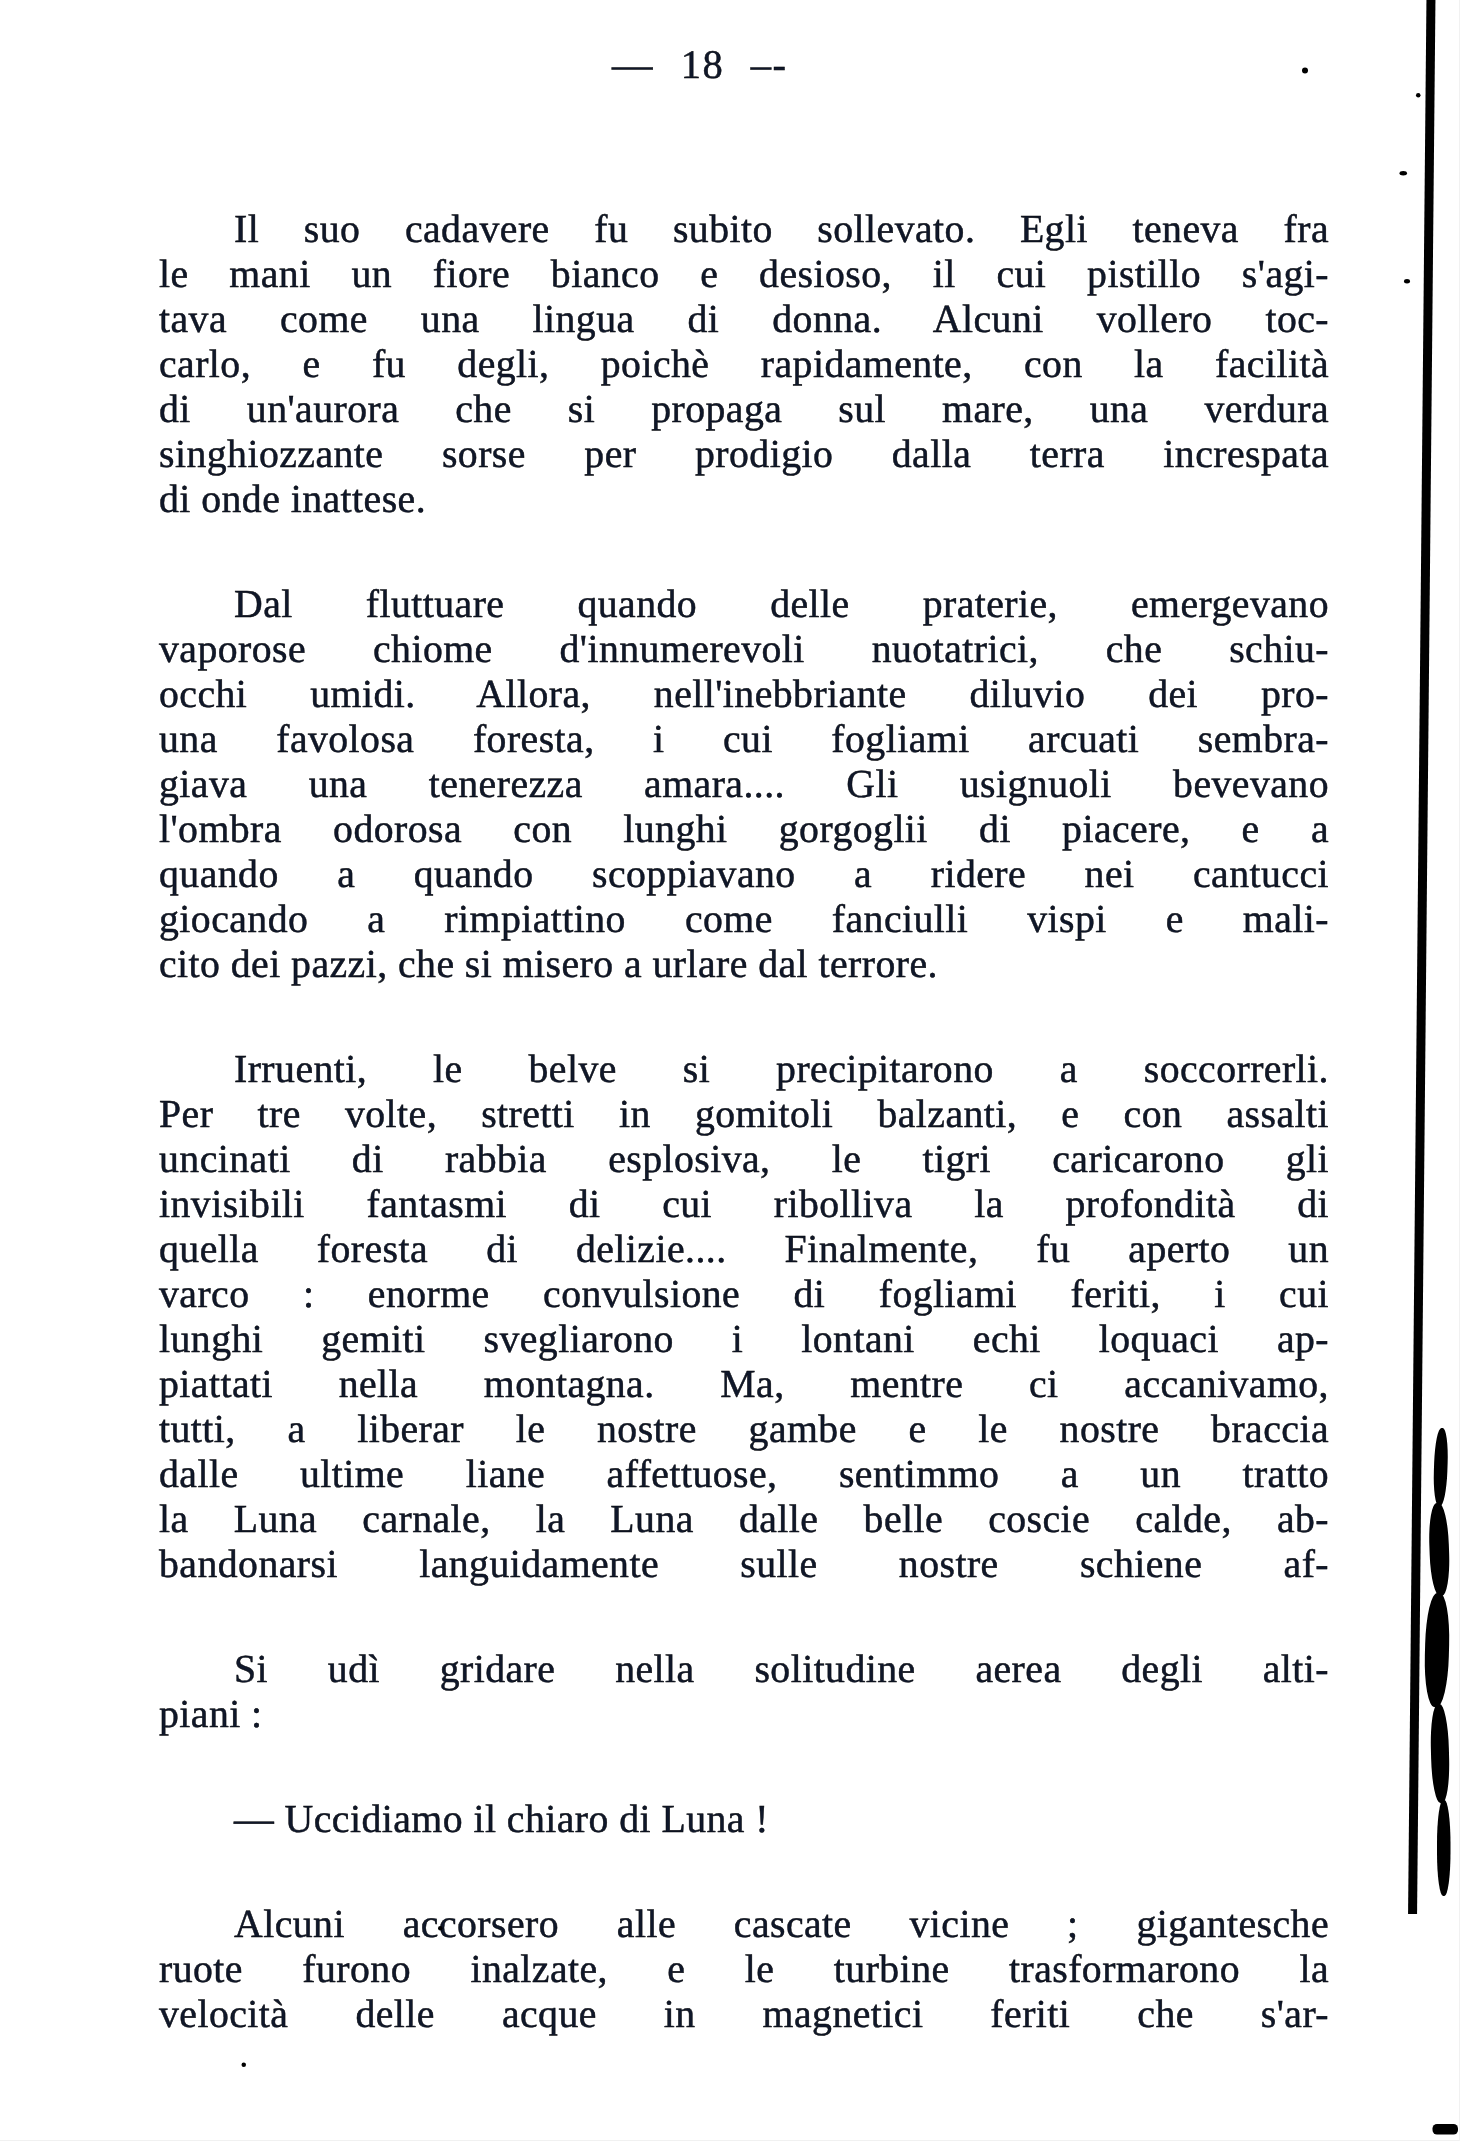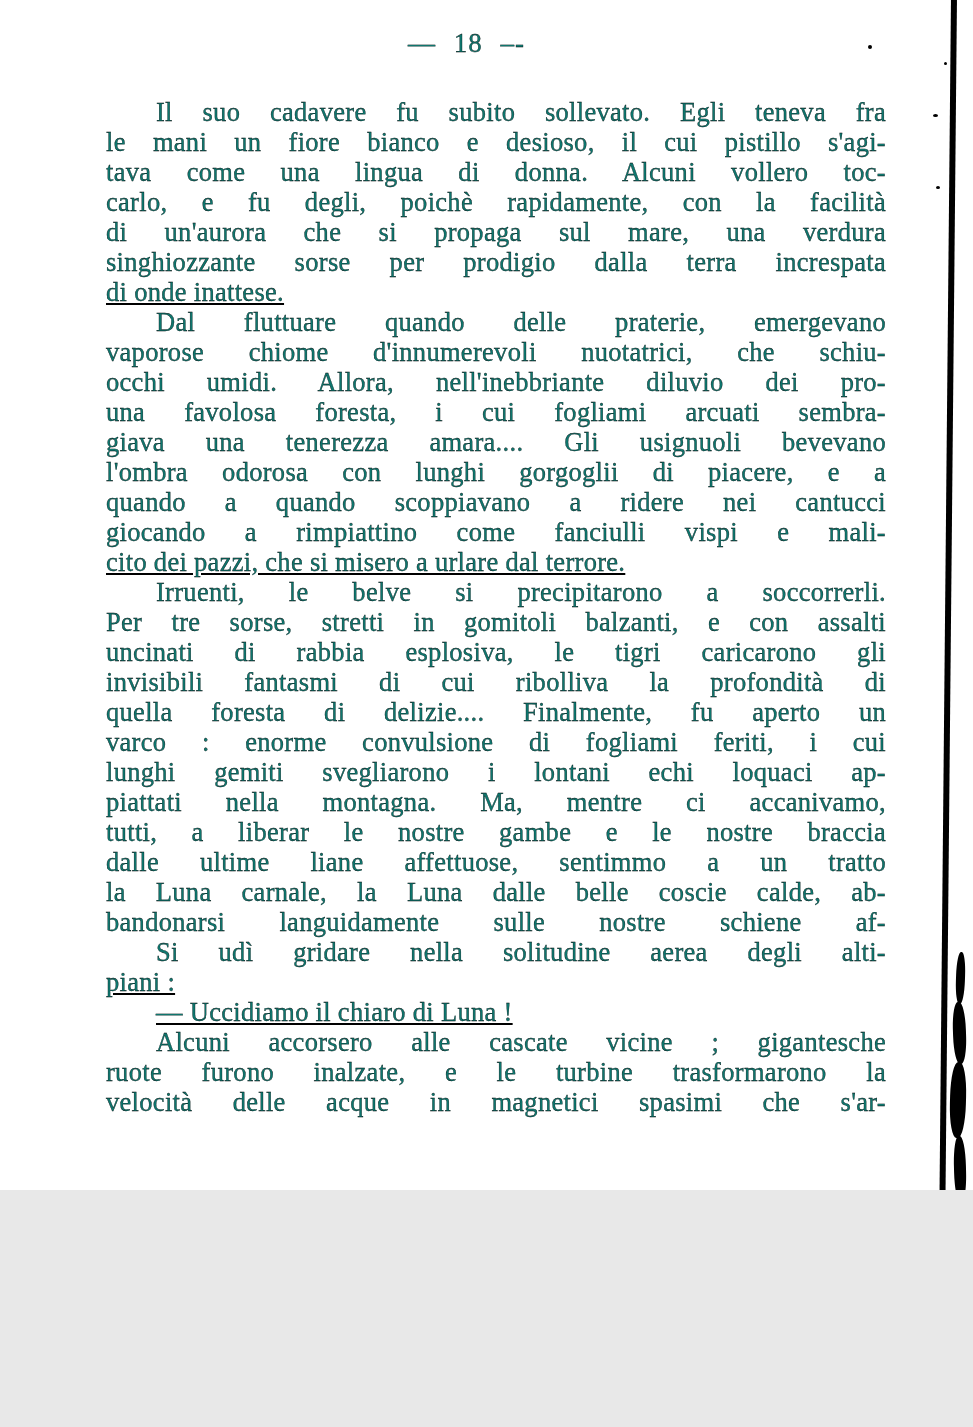--- a/index.html
+++ b/index.html
@@ -1,22 +1,22 @@
 <!DOCTYPE html>
 <html><head>
 <meta charset="utf-8">
 <style>
   html,body{margin:0;padding:0;background:#e8e8e8;}
   .page{
     position:relative;
-    width:973px;height:1190px;
+    width:973px;height:1427px;
     background:#ffffff;
     overflow:hidden;
     font-family:"Liberation Serif","DejaVu Serif",serif;
-    color:#0f766e;
+    color:#0f172a;
     -webkit-text-stroke:0.3px #000;
   }
   .page-number{
     position:absolute;
     top:30px;left:0;right:40px;
     text-align:center;
     font-size:27px;
     line-height:1;
     word-spacing:10px;
     letter-spacing:1px;
@@ -28,22 +28,22 @@
     font-size:26.5px;
     line-height:30px;
     letter-spacing:0.3px;
   }
   .line{
     height:30px;
     text-align:justify;
     text-align-last:justify;
     white-space:normal;
   }
-  .line.indent{ text-indent:50px; }
-  .line.last{ text-align-last:left;text-decoration:underline; }
+  .line.indent{ text-indent:50px;margin-top:40px; }
+  .line.last{ text-align-last:left; }
   
   .edge-line{
     position:absolute;left:951px;top:-4px;width:6px;height:1280px;
     background:#000;
     transform:rotate(0.55deg);transform-origin:top left;
   }
   .blotch{ position:absolute;background:#000;border-radius:45%; }
   .speck{ position:absolute;background:#000;border-radius:50%; }
 </style>
 </head>
@@ -64,37 +64,37 @@
       <div class="line indent">Dal fluttuare quando delle praterie, emergevano</div>
       <div class="line">vaporose chiome d'innumerevoli nuotatrici, che schiu-</div>
       <div class="line">occhi umidi. Allora, nell'inebbriante diluvio dei pro-</div>
       <div class="line">una favolosa foresta, i cui fogliami arcuati sembra-</div>
       <div class="line">giava una tenerezza amara.... Gli usignuoli bevevano</div>
       <div class="line">l'ombra odorosa con lunghi gorgoglii di piacere, e a</div>
       <div class="line">quando a quando scoppiavano a ridere nei cantucci</div>
       <div class="line">giocando a rimpiattino come fanciulli vispi e mali-</div>
       <div class="line last">cito dei pazzi, che si misero a urlare dal terrore.</div>
       <div class="line indent">Irruenti, le belve si precipitarono a soccorrerli.</div>
-      <div class="line">Per tre sorse, stretti in gomitoli balzanti, e con assalti</div>
+      <div class="line">Per tre volte, stretti in gomitoli balzanti, e con assalti</div>
       <div class="line">uncinati di rabbia esplosiva, le tigri caricarono gli</div>
       <div class="line">invisibili fantasmi di cui ribolliva la profondità di</div>
       <div class="line">quella foresta di delizie.... Finalmente, fu aperto un</div>
       <div class="line">varco : enorme convulsione di fogliami feriti, i cui</div>
       <div class="line">lunghi gemiti svegliarono i lontani echi loquaci ap-</div>
       <div class="line">piattati nella montagna. Ma, mentre ci accanivamo,</div>
       <div class="line">tutti, a liberar le nostre gambe e le nostre braccia</div>
       <div class="line">dalle ultime liane affettuose, sentimmo a un tratto</div>
       <div class="line">la Luna carnale, la Luna dalle belle coscie calde, ab-</div>
       <div class="line">bandonarsi languidamente sulle nostre schiene af-</div>
       <div class="line indent">Si udì gridare nella solitudine aerea degli alti-</div>
       <div class="line last">piani :</div>
       <div class="line indent last">— Uccidiamo il chiaro di Luna !</div>
       <div class="line indent">Alcuni accorsero alle cascate vicine ; gigantesche</div>
       <div class="line">ruote furono inalzate, e le turbine trasformarono la</div>
-      <div class="line">velocità delle acque in magnetici spasimi che s'ar-</div>
+      <div class="line">velocità delle acque in magnetici feriti che s'ar-</div>
     </div>
 
   <div class="edge-line"></div>
   <div class="blotch" style="left:956px;top:952px;width:9px;height:52px;transform:rotate(2deg);"></div>
   <div class="blotch" style="left:953px;top:1002px;width:13px;height:62px;transform:rotate(-2deg);"></div>
   <div class="blotch" style="left:950px;top:1062px;width:16px;height:76px;transform:rotate(1.5deg);"></div>
   <div class="blotch" style="left:954px;top:1136px;width:12px;height:66px;transform:rotate(-1.5deg);"></div>
   <div class="blotch" style="left:958px;top:1200px;width:9px;height:64px;"></div>
   <div class="blotch" style="left:955px;top:1416px;width:17px;height:7px;border-radius:3px;"></div>
 

